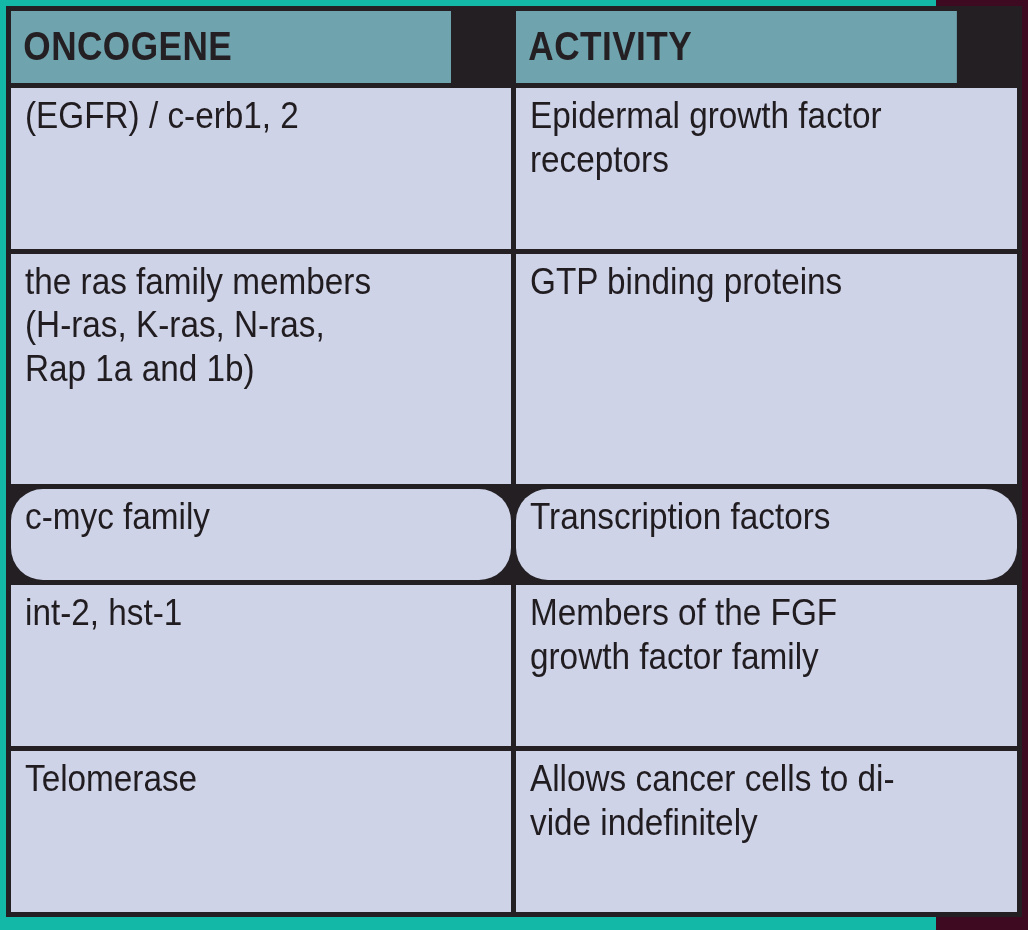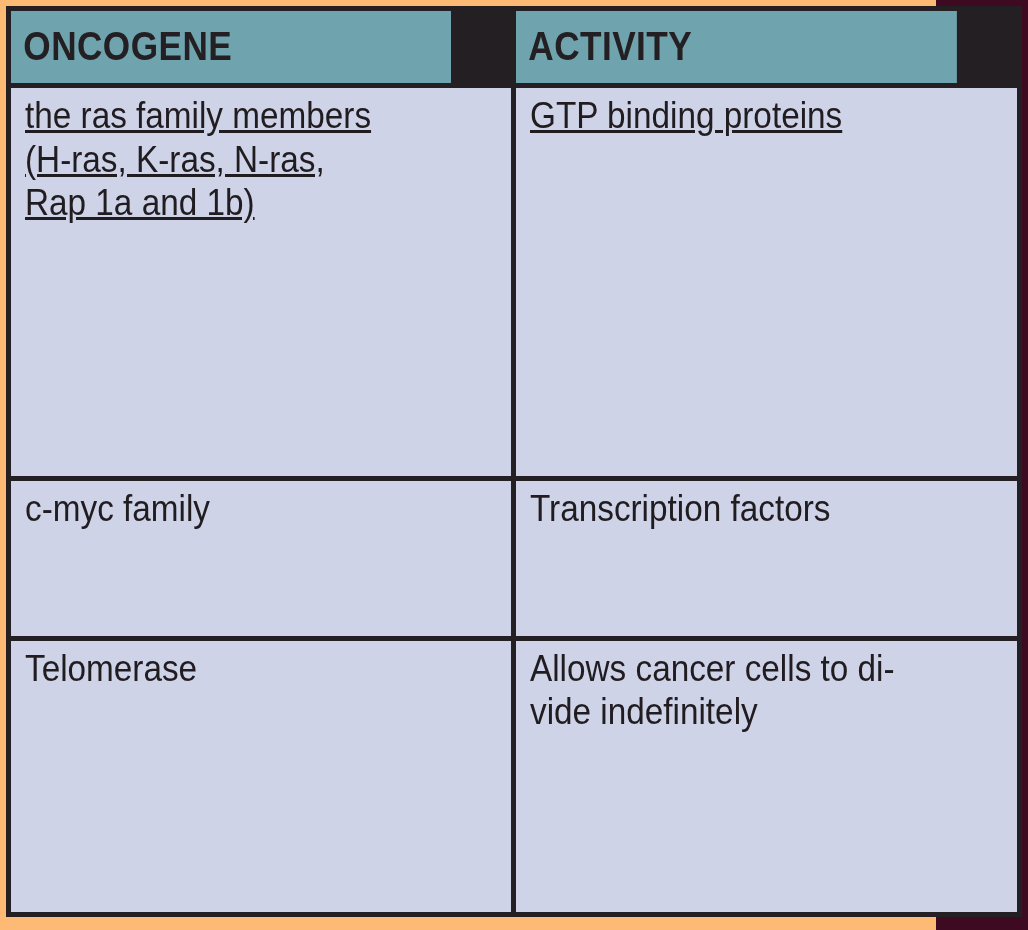--- a/index.html
+++ b/index.html
@@ -12,21 +12,21 @@
     width: 1028px;
     height: 930px;
     overflow: hidden;
     font-family: "Liberation Sans", "DejaVu Sans", sans-serif;
   }
 
   #page-frame {
     position: relative;
     width: 936px;
     height: 930px;
-    background: #fdba74;
+    background: #14b8a6;
     box-sizing: border-box;
   }
 
   #table-wrap {
     position: absolute;
     left: 6px;
     top: 6px;
     width: 1011px;
     height: 911px;
     background: #231f22;
@@ -72,60 +72,78 @@
   }
 
   tbody td .cell-text {
     display: block;
     transform: scaleX(0.9);
     transform-origin: left top;
     white-space: pre-line;
   }
 
   tr.row-h2 td { height: 116px; }
-  tr.row-h3 td { height: 172px; text-decoration: underline; }
-  tr.row-h1 td { height: 60px; }
+  tr.row-h3 td { height: 172px; }
+  tr.row-h1 td { height: 60px; border-radius: 32px; }
 </style>
 </head>
 <body>
 
 <div id="page-frame">
   <div id="table-wrap">
     <table class="onco-table">
       <colgroup>
         <col class="col-gene">
         <col class="col-activity">
       </colgroup>
       <thead>
         <tr>
           <th>ONCOGENE</th>
           <th>ACTIVITY</th>
         </tr>
       </thead>
       <tbody>
+        <tr class="row-h2">
+          <td>
+              <span class="cell-text">(EGFR) / c-erb1, 2</span>
+            </td>
+          <td>
+              <span class="cell-text">Epidermal growth factor
+receptors</span>
+            </td>
+        </tr>
         <tr class="row-h3">
           <td>
               <span class="cell-text">the ras family members
 (H-ras, K-ras,  N-ras,
 Rap 1a and 1b)</span>
             </td>
           <td>
               <span class="cell-text">GTP binding proteins</span>
             </td>
         </tr>
         <tr class="row-h1">
           <td>
               <span class="cell-text">c-myc family</span>
             </td>
           <td>
               <span class="cell-text">Transcription factors</span>
             </td>
         </tr>
         <tr class="row-h2">
           <td>
+              <span class="cell-text">int-2, hst-1</span>
+            </td>
+          <td>
+              <span class="cell-text">Members of the FGF
+growth factor family</span>
+            </td>
+        </tr>
+        <tr class="row-h2">
+          <td>
               <span class="cell-text">Telomerase</span>
             </td>
           <td>
               <span class="cell-text">Allows cancer cells to di-
 vide indefinitely</span>
             </td>
         </tr>
       </tbody>
     </table>
   </div>

